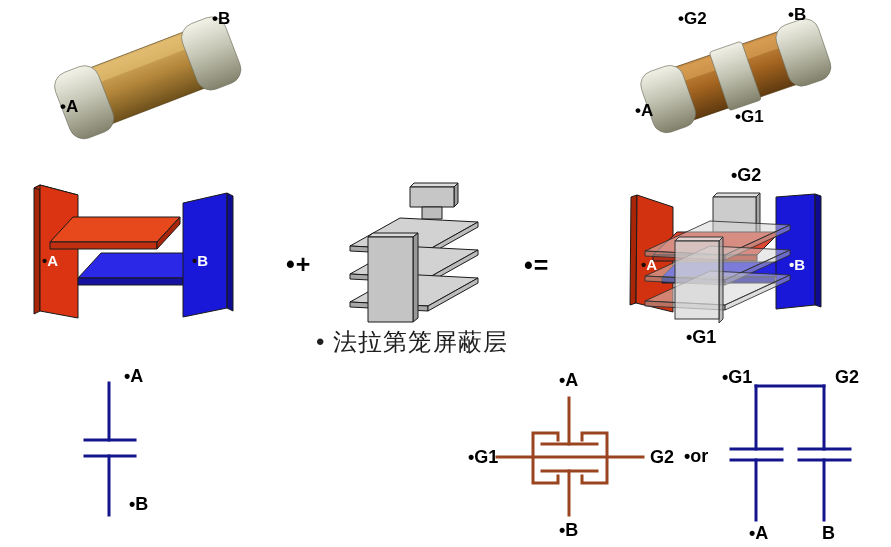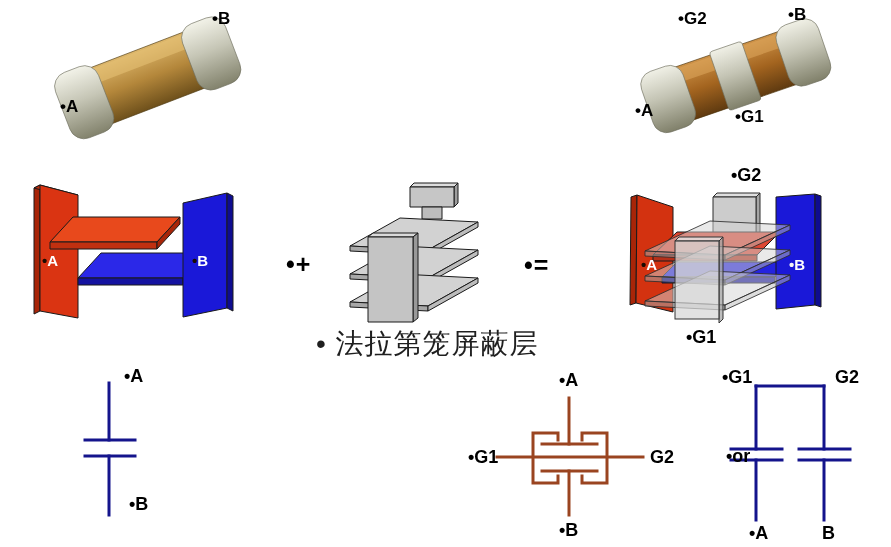--- a/index.html
+++ b/index.html
@@ -7,21 +7,21 @@
     position:relative;width:891px;height:547px;background:#ffffff;overflow:hidden;
     font-family:"Liberation Sans","DejaVu Sans",sans-serif;
   }
   svg{position:absolute;overflow:visible;}
   .lbl{
     position:absolute;font-weight:bold;font-size:18px;color:#000;
     white-space:nowrap;line-height:1;z-index:5;
   }
   .lbl-photo{font-size:17px;}
   .lbl-op{font-size:25px;letter-spacing:1px;}
-  .lbl-caption{font-weight:normal;font-size:28px;color:#1f1f1f;letter-spacing:1px;}
+  .lbl-caption{font-weight:normal;font-size:24px;color:#1f1f1f;letter-spacing:1px;}
   .lbl-plate{font-size:15px;z-index:6;}
   .bullet-dark{color:#1a0a00;}
   .letter-white{color:#ffffff;}
   .bullet-white{color:#f5f5f5;}
   .poly{stroke:#1a1a1a;stroke-width:1;stroke-linejoin:round;}
   .wire-navy{stroke:#14148C;stroke-width:3;fill:none;stroke-linecap:square;}
   .wire-brown{stroke:#9A4420;stroke-width:3;fill:none;stroke-linecap:square;}
 </style>
 </head>
 <body>
@@ -206,21 +206,21 @@
     <polyline class="wire-brown" points="102,50 102,43 127,43 127,93 102,93 102,86"></polyline>
     <line class="wire-brown" x1="17" y1="67" x2="163" y2="67"></line>
     <line class="wire-brown" x1="62" y1="81" x2="117" y2="81"></line>
     <line class="wire-brown" x1="89" y1="81" x2="89" y2="125"></line>
   </svg>
   <div class="lbl" style="left:559px;top:371px;">•A</div>
   <div class="lbl" style="left:468px;top:448px;">•G1</div>
   <div class="lbl" style="left:650px;top:448px;">G2</div>
   <div class="lbl" style="left:559px;top:521px;">•B</div>
 
-  <div class="lbl" style="left:726px;top:447px;">•or</div>
+  <div class="lbl" style="left:684px;top:447px;">•or</div>
 
   <svg style="left:715px;top:380px;" width="145" height="145" viewBox="0 0 145 145">
     <line class="wire-navy" x1="41" y1="6" x2="109" y2="6"></line>
     <line class="wire-navy" x1="41" y1="6" x2="41" y2="69"></line>
     <line class="wire-navy" x1="16" y1="69" x2="67" y2="69"></line>
     <line class="wire-navy" x1="16" y1="80" x2="67" y2="80"></line>
     <line class="wire-navy" x1="41" y1="80" x2="41" y2="140"></line>
     <line class="wire-navy" x1="109" y1="6" x2="109" y2="69"></line>
     <line class="wire-navy" x1="84" y1="69" x2="135" y2="69"></line>
     <line class="wire-navy" x1="84" y1="80" x2="135" y2="80"></line>

